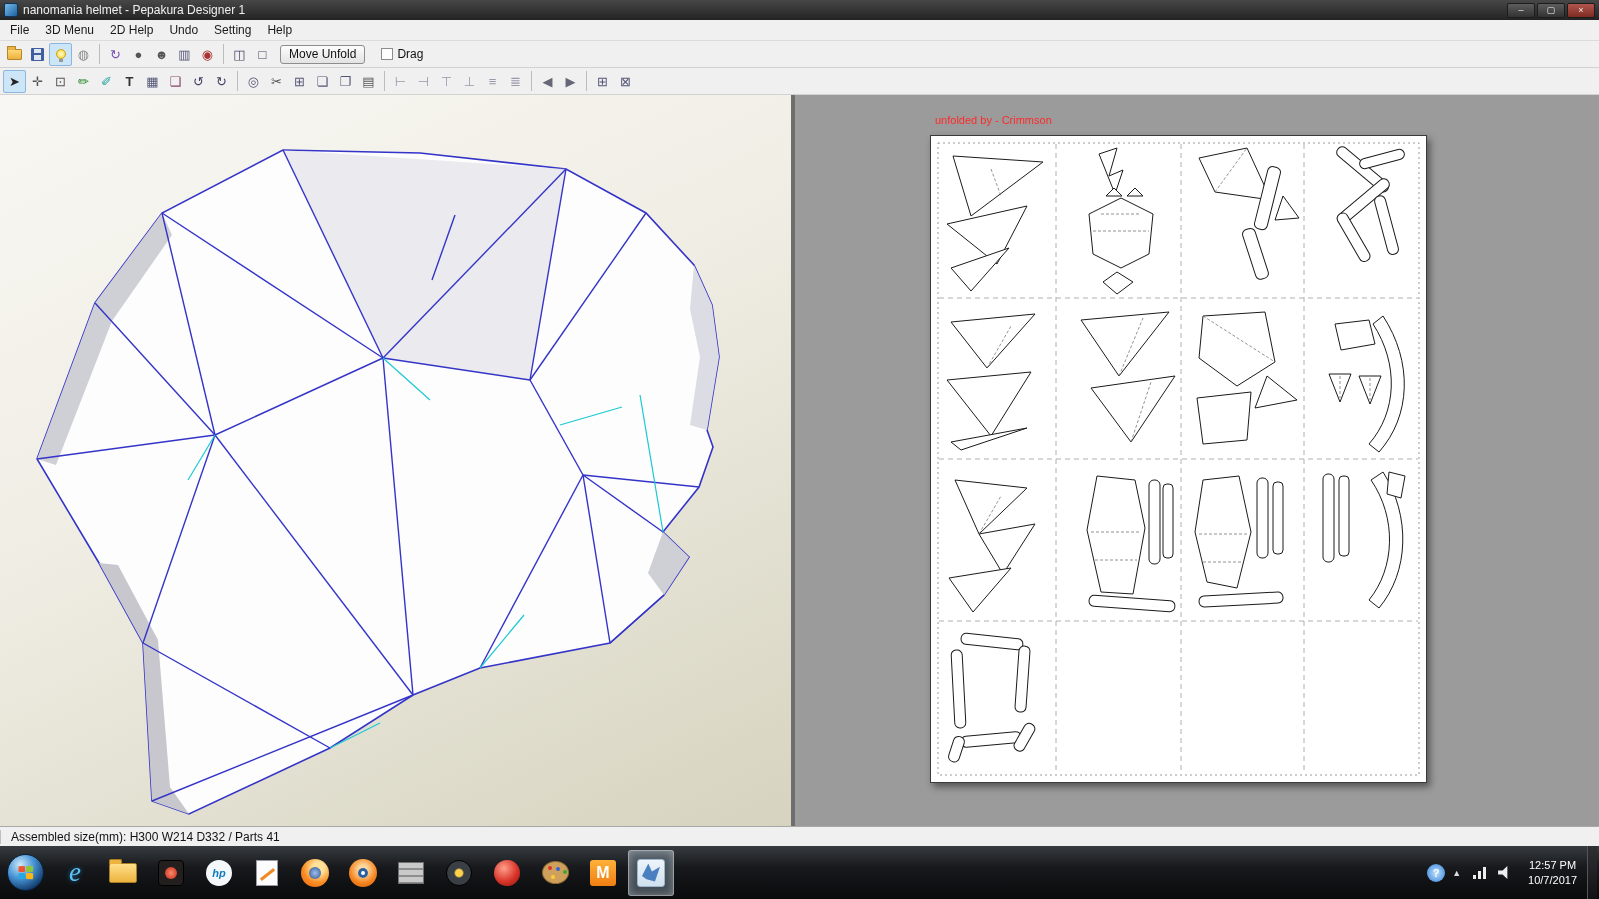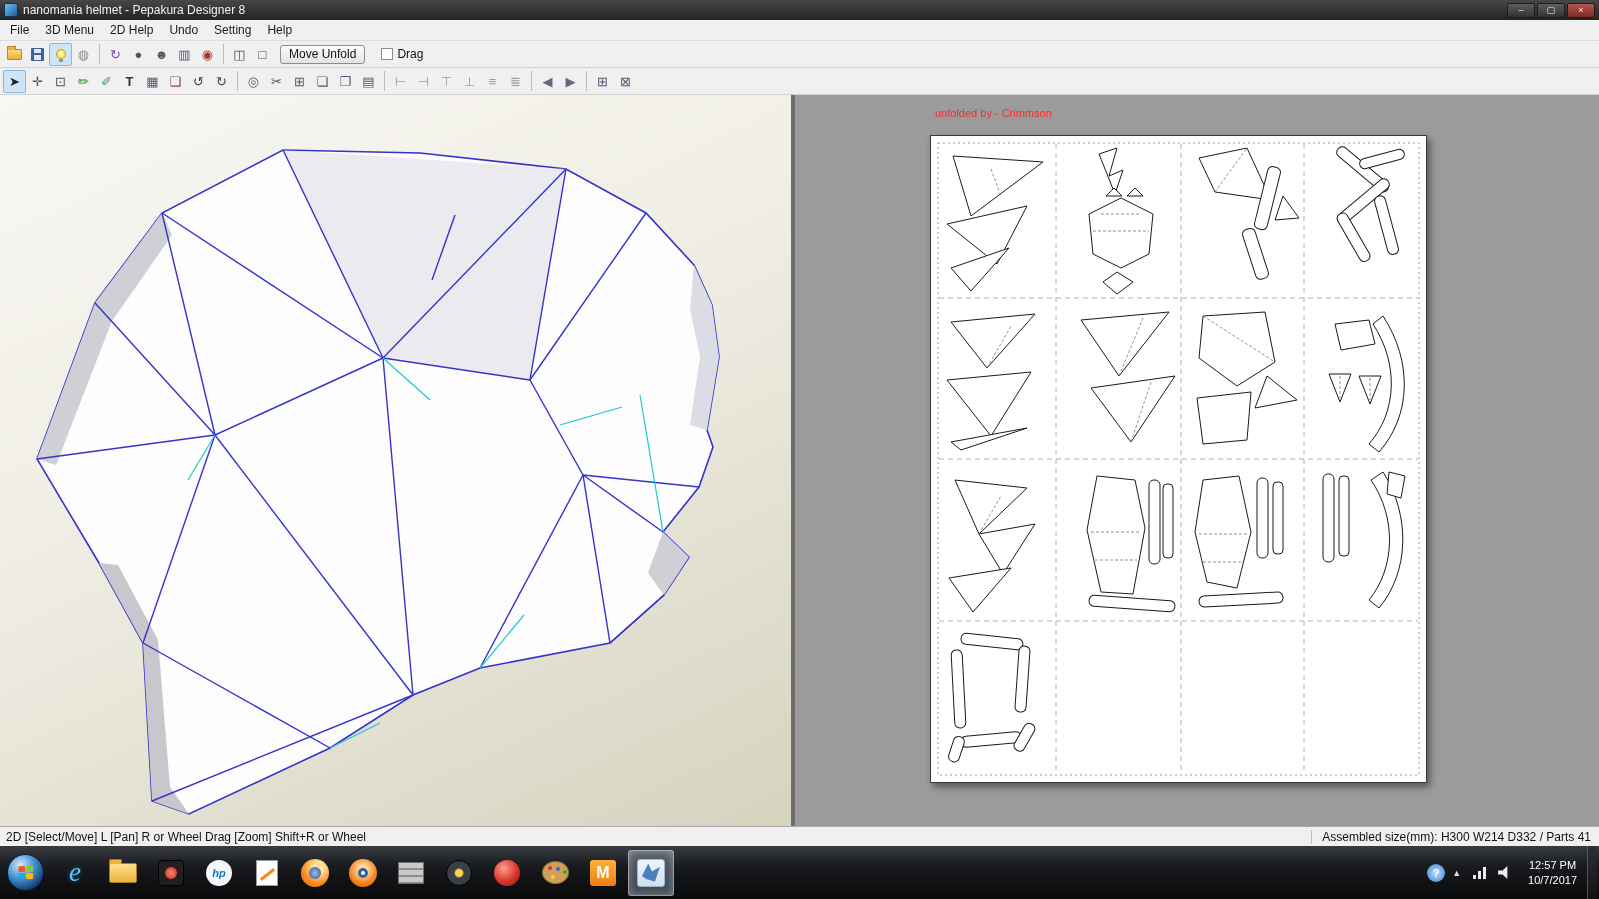--- a/index.html
+++ b/index.html
@@ -35,21 +35,21 @@
   .icon-floppy::after { content:""; position:absolute; bottom:1px; left:3px; width:7px; height:5px; background:#dfe7f2; }
   .icon-bulb { width:10px; height:10px; border-radius:50%; background:radial-gradient(#fffdd8,#ffd21f); border:1px solid #c9a40a; position:relative; }
   .icon-bulb::after { content:""; position:absolute; left:2px; top:9px; width:4px; height:3px; background:#999; }
 
   
   .main { display:flex; height:731px; }
   .pane3d { width:791px; flex:0 0 auto; background:linear-gradient(155deg,#f8f7f3 0%,#efede3 45%,#d6d3bf 100%); position:relative; }
   .pane3d svg { position:absolute; inset:0; }
   .splitter { width:4px; flex:0 0 auto; background:#6e6e6e; }
   .pane2d { flex:1 1 auto; background:#9b9b9b; position:relative; }
-  .watermark { position:absolute; left:140px; top:12px; color:#ff2a2a; font-size:11px; }
+  .watermark { position:absolute; left:140px; top:19px; color:#ff2a2a; font-size:11px; }
   .page { position:absolute; left:135px; top:40px; width:497px; height:648px; background:#fff; border:1px solid #3a3a3a; box-shadow:3px 4px 7px rgba(0,0,0,.45); }
 
   
   .edge { stroke:#3434c8; stroke-width:1.4; fill:none; }
   .fold-c { stroke:#19c9d4; stroke-width:1.2; fill:none; }
   .shade1 { fill:#dcdce4; } .shade2 { fill:#cfcfd6; } .shade3 { fill:#c7c7cd; }
   .piece { fill:#fff; stroke:#1b1b1b; stroke-width:1; stroke-linejoin:round; }
   .fold { stroke:#777; stroke-dasharray:3 2; fill:none; stroke-width:0.8; }
   .gridline { stroke:#b0b0b0; stroke-dasharray:5 4; stroke-width:1; }
   .marginRect { fill:none; stroke:#9a9a9a; stroke-dasharray:2 3; stroke-width:1; }
@@ -95,21 +95,21 @@
   .net-icon .b1 { left:0; height:4px; } .net-icon .b2 { left:5px; height:8px; } .net-icon .b3 { left:10px; height:12px; }
   .vol-icon { width:15px; height:13px; background:#ededed; clip-path:polygon(0 35%,30% 35%,62% 0,62% 100%,30% 65%,0 65%); margin:0 5px; }
   .clock { font-size:11px; color:#fff; text-align:center; line-height:1.35; padding:0 10px; }
   .show-desktop { width:10px; height:53px; border-left:1px solid #555; background:linear-gradient(#2e3134,#101113); }
 </style>
 </head>
 <body>
 
 <div class="titlebar">
   <span class="app-icon"></span>
-  <span>nanomania helmet - Pepakura Designer 8</span>
+  <span>nanomania helmet - Pepakura Designer 1</span>
   <span class="win-controls">
     <span class="win-btn">–</span>
     <span class="win-btn">▢</span>
     <span class="win-btn close">×</span>
   </span>
 </div>
 
 <div class="menubar">
 
 <span class="menu-item">File</span>
@@ -398,21 +398,20 @@
           <rect class="piece" x="22" y="514" width="11" height="78" rx="5" transform="rotate(-3 27 553)"></rect>
           <rect class="piece" x="88" y="586" width="11" height="30" rx="5" transform="rotate(30 93 601)"></rect>
           <rect class="piece" x="20" y="600" width="11" height="26" rx="5" transform="rotate(18 25 613)"></rect>
         </g>
       </svg>
     </div>
   </div>
 </div>
 
 <div class="statusbar">
-  <span class="status-left">2D [Select/Move] L [Pan] R or Wheel Drag [Zoom] Shift+R or Wheel</span>
   <span class="status-right">Assembled size(mm): H300 W214 D332 / Parts 41</span>
 </div>
 
 <div class="taskbar">
   <div class="orb">
     <span class="flag">
         <span class="f1"></span>
         <span class="f2"></span>
         <span class="f3"></span>
         <span class="f4"></span>

